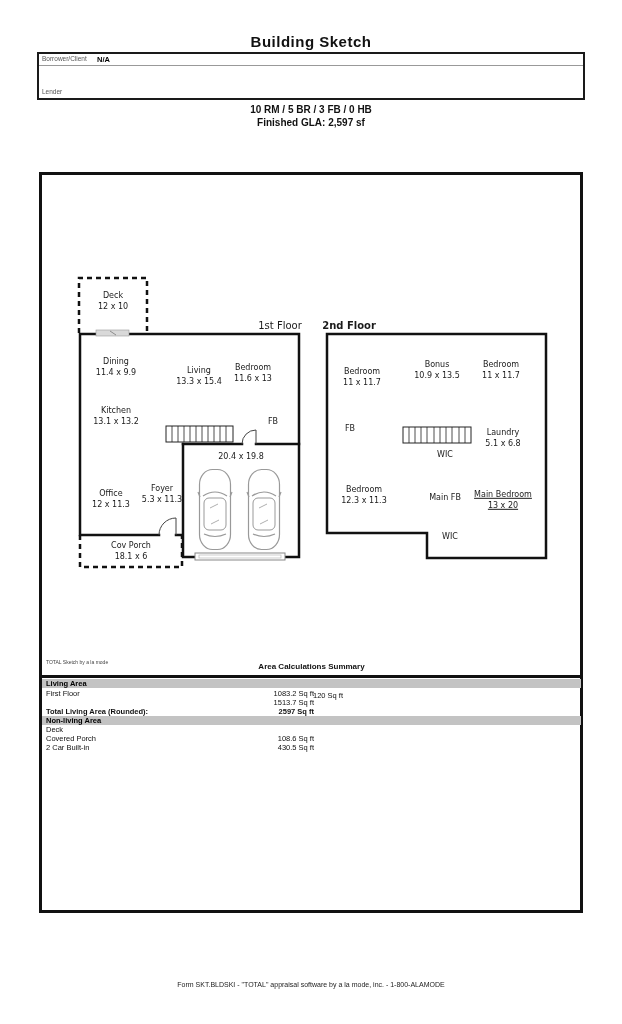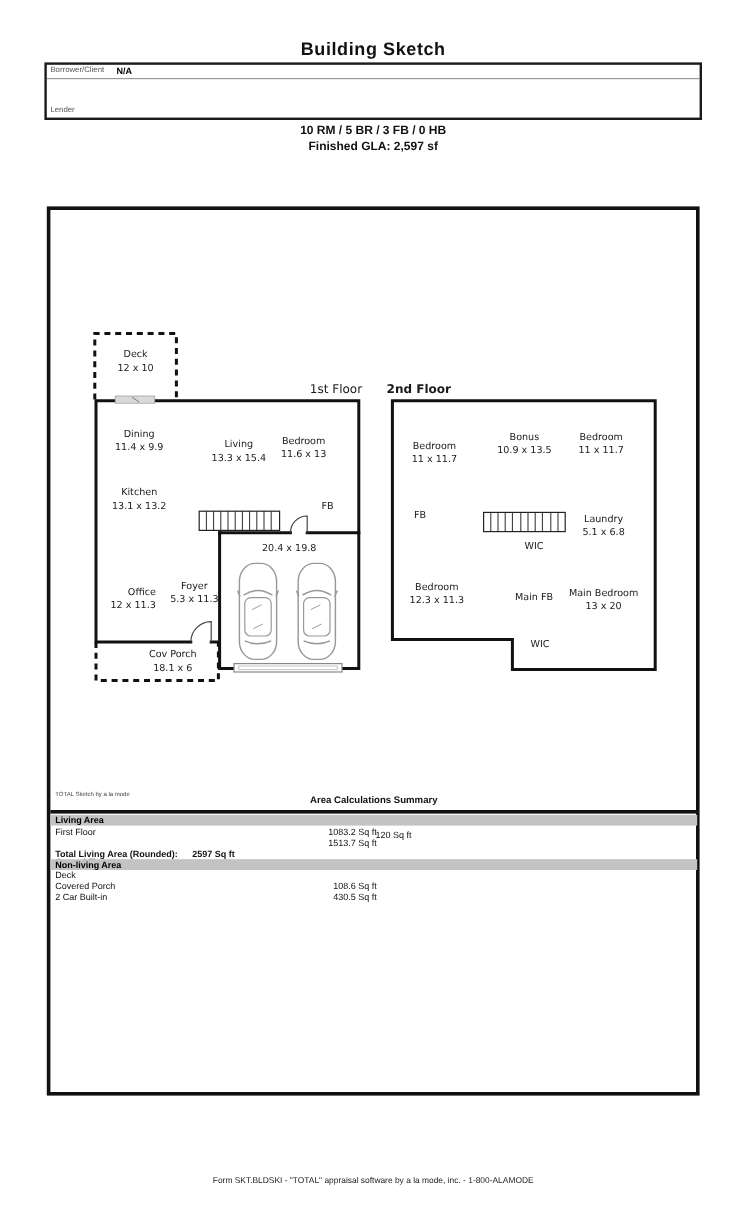--- a/index.html
+++ b/index.html
@@ -127,29 +127,29 @@
 <div class="rlabel" style="left:253px;top:373px;">
     <div>Bedroom</div>
     <div>11.6 x 13</div>
   </div>
 <div class="rlabel" style="left:116px;top:416px;">
     <div>Kitchen</div>
     <div>13.1 x 13.2</div>
   </div>
 <div class="rlabel" style="left:273px;top:422px;">FB</div>
 <div class="rlabel" style="left:241px;top:457px;">20.4 x 19.8</div>
-<div class="rlabel" style="left:111px;top:499px;text-align:right;">
+<div class="rlabel" style="left:111px;top:499px;">
     <div>Office</div>
     <div>12 x 11.3</div>
   </div>
 <div class="rlabel" style="left:162px;top:494px;">
     <div>Foyer</div>
     <div>5.3 x 11.3</div>
   </div>
-<div class="rlabel" style="left:144px;top:551px;">
+<div class="rlabel" style="left:131px;top:551px;">
     <div>Cov Porch</div>
     <div>18.1 x 6</div>
   </div>
 
 <div class="rlabel" style="left:362px;top:377px;">
     <div>Bedroom</div>
     <div>11 x 11.7</div>
   </div>
 <div class="rlabel" style="left:437px;top:370px;">
     <div>Bonus</div>
@@ -163,39 +163,39 @@
 <div class="rlabel" style="left:503px;top:438px;">
     <div>Laundry</div>
     <div>5.1 x 6.8</div>
   </div>
 <div class="rlabel" style="left:445px;top:455px;">WIC</div>
 <div class="rlabel" style="left:364px;top:495px;">
     <div>Bedroom</div>
     <div>12.3 x 11.3</div>
   </div>
 <div class="rlabel" style="left:445px;top:498px;">Main FB</div>
-<div class="rlabel" style="left:503px;top:500px;">
+<div class="rlabel" style="left:503px;top:500px;text-decoration:underline;">
     <div>Main Bedroom</div>
     <div>13 x 20</div>
   </div>
 <div class="rlabel" style="left:450px;top:537px;">WIC</div>
 
 <div class="abs wm">TOTAL Sketch by a la mode</div>
 <div class="abs acs-title">Area Calculations Summary</div>
 <div class="abs acs-thick"></div>
 
 <div class="abs band" style="top:679px;">
     <span>Living Area</span>
   </div>
 <div class="abs trow-label" style="top:689px;">First Floor</div>
 <div class="abs trow-value" style="top:689px;">1083.2 Sq ft</div>
 <div class="abs trow-label" style="top:698px;margin-top:16px;">Second Floor</div>
 <div class="abs trow-value" style="top:698px;">1513.7 Sq ft</div>
 <div class="abs trow-label bold" style="top:707px;">Total Living Area (Rounded):</div>
-<div class="abs trow-value bold" style="top:707px;text-align:center;">2597 Sq ft</div>
+<div class="abs trow-value bold" style="top:707px;">2597 Sq ft</div>
 
 <div class="abs band" style="top:716px;">
     <span>Non-living Area</span>
   </div>
 <div class="abs trow-label" style="top:725px;">Deck</div>
 <div class="abs trow-value" style="top:691px;padding-left:29px;">120 Sq ft</div>
 <div class="abs trow-label" style="top:734px;">Covered Porch</div>
 <div class="abs trow-value" style="top:734px;">108.6 Sq ft</div>
 <div class="abs trow-label" style="top:743px;">2 Car Built-in</div>
 <div class="abs trow-value" style="top:743px;">430.5 Sq ft</div>

